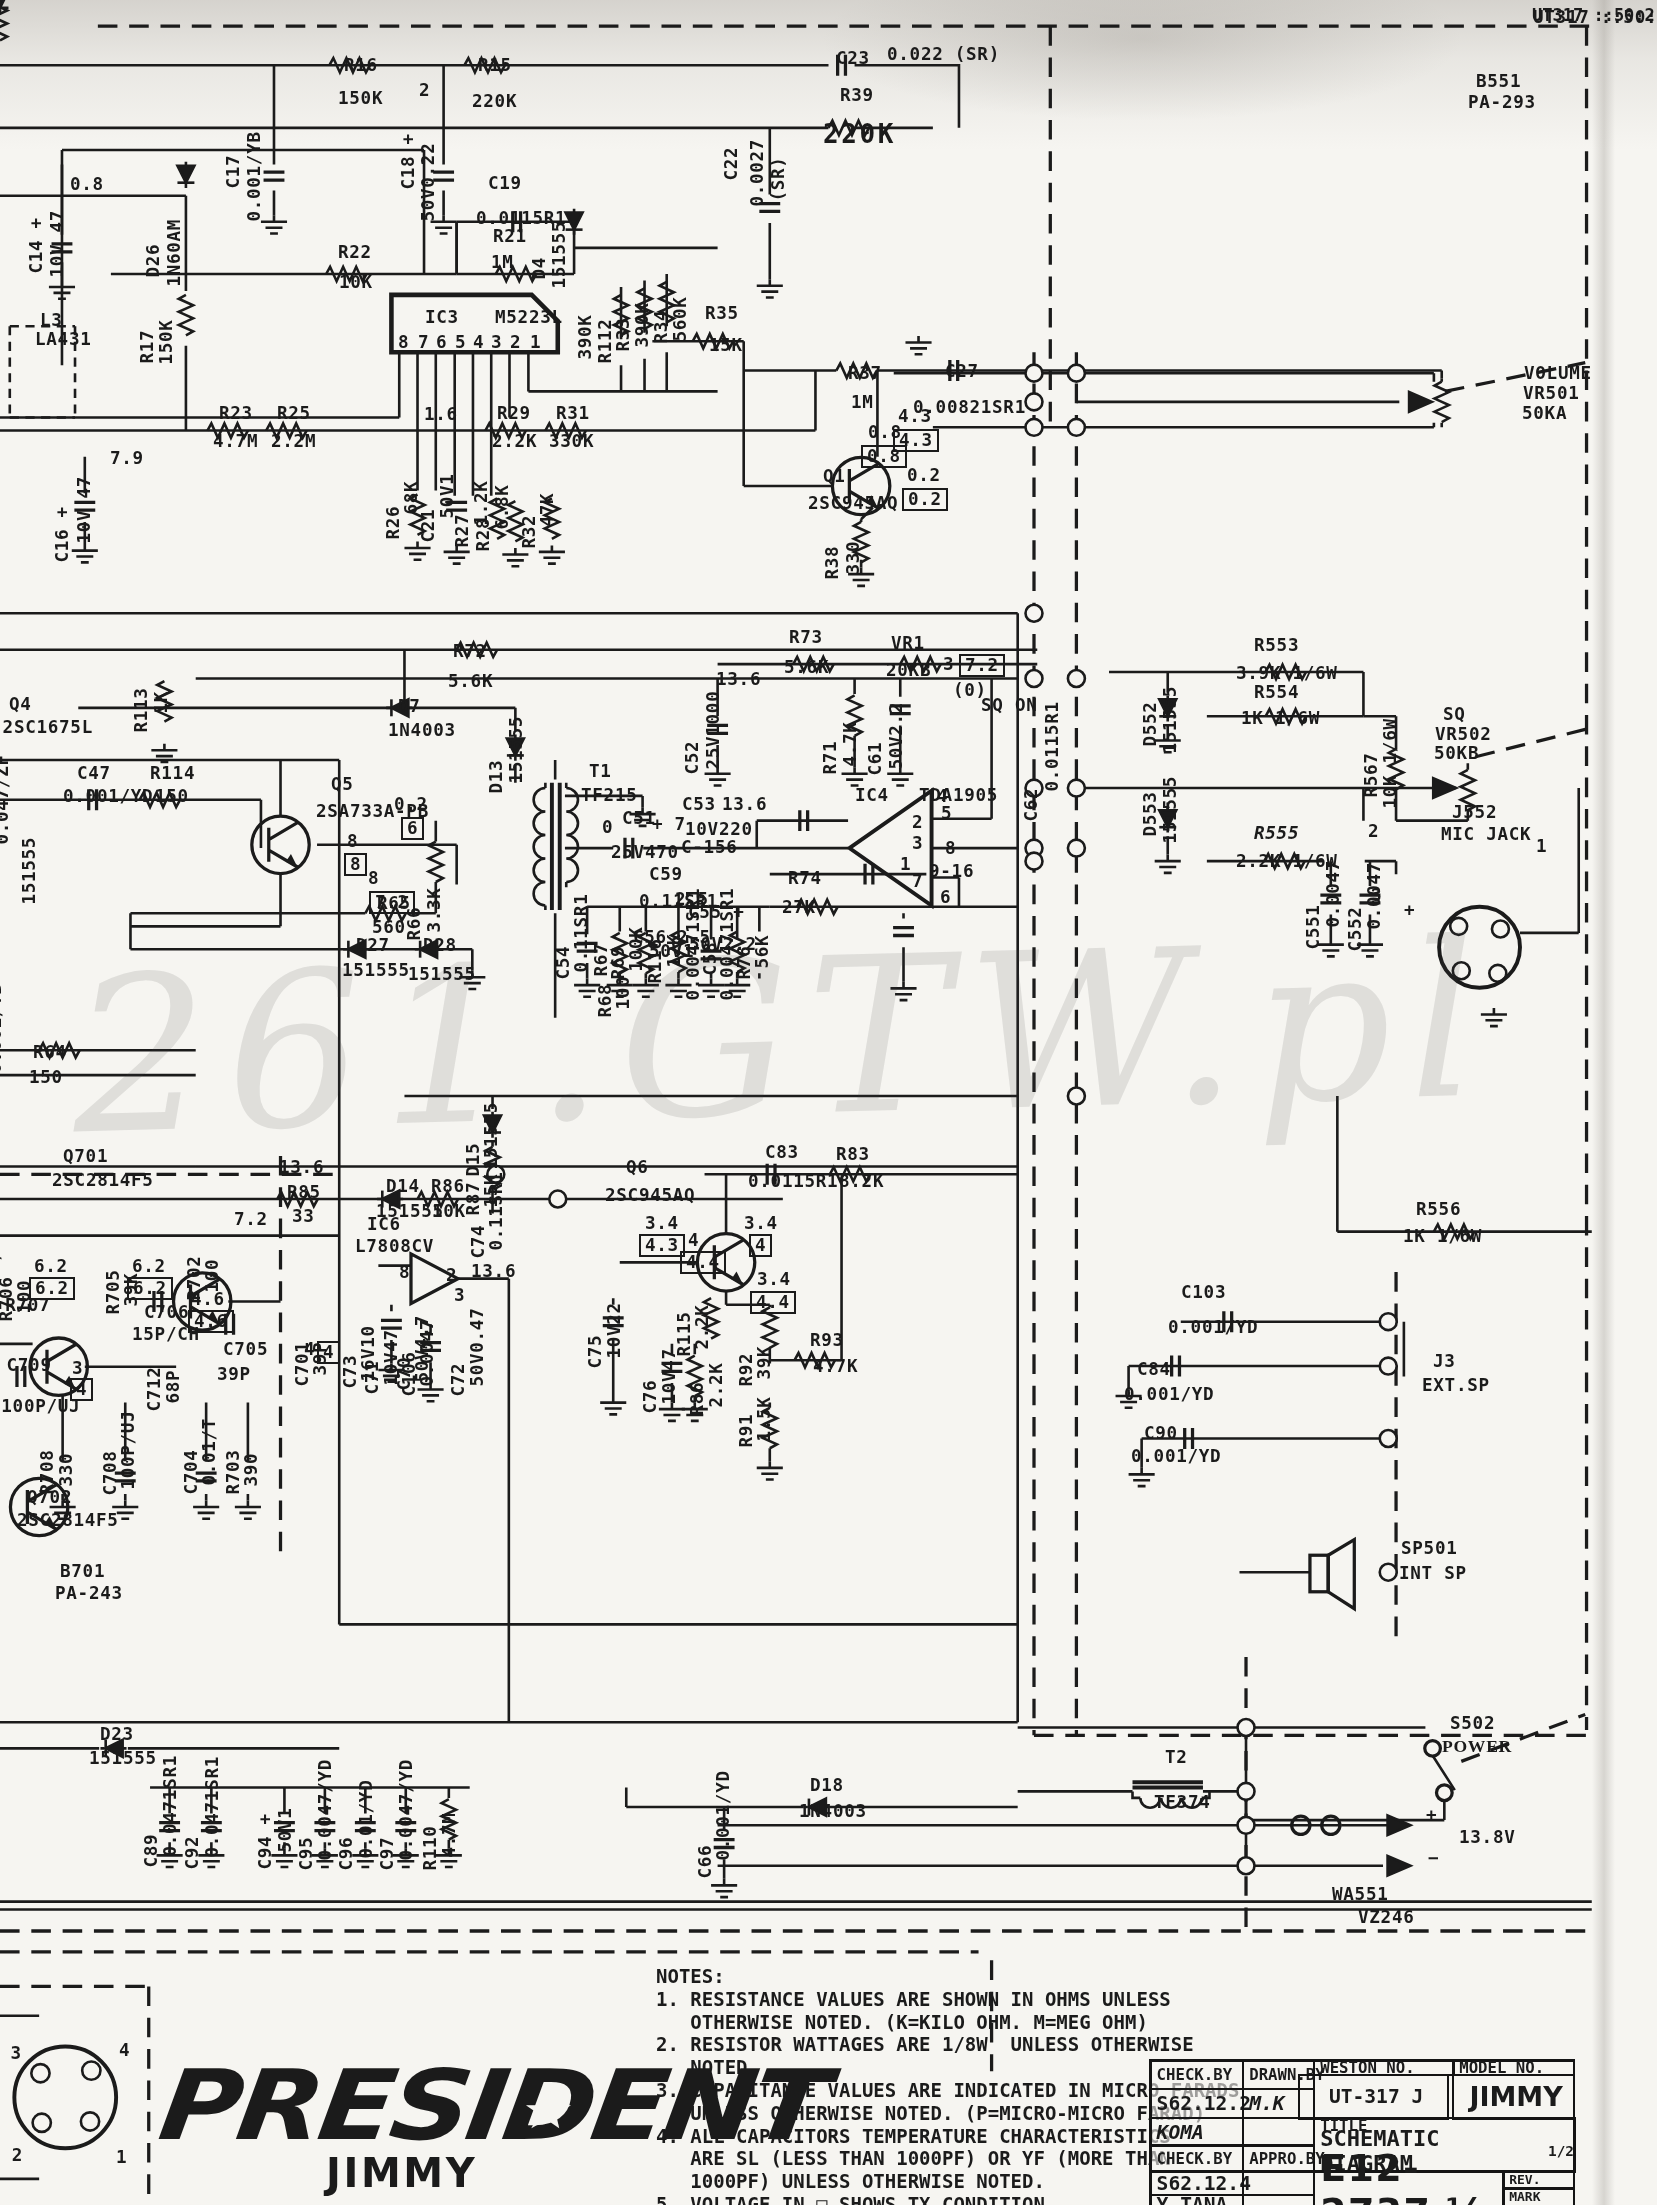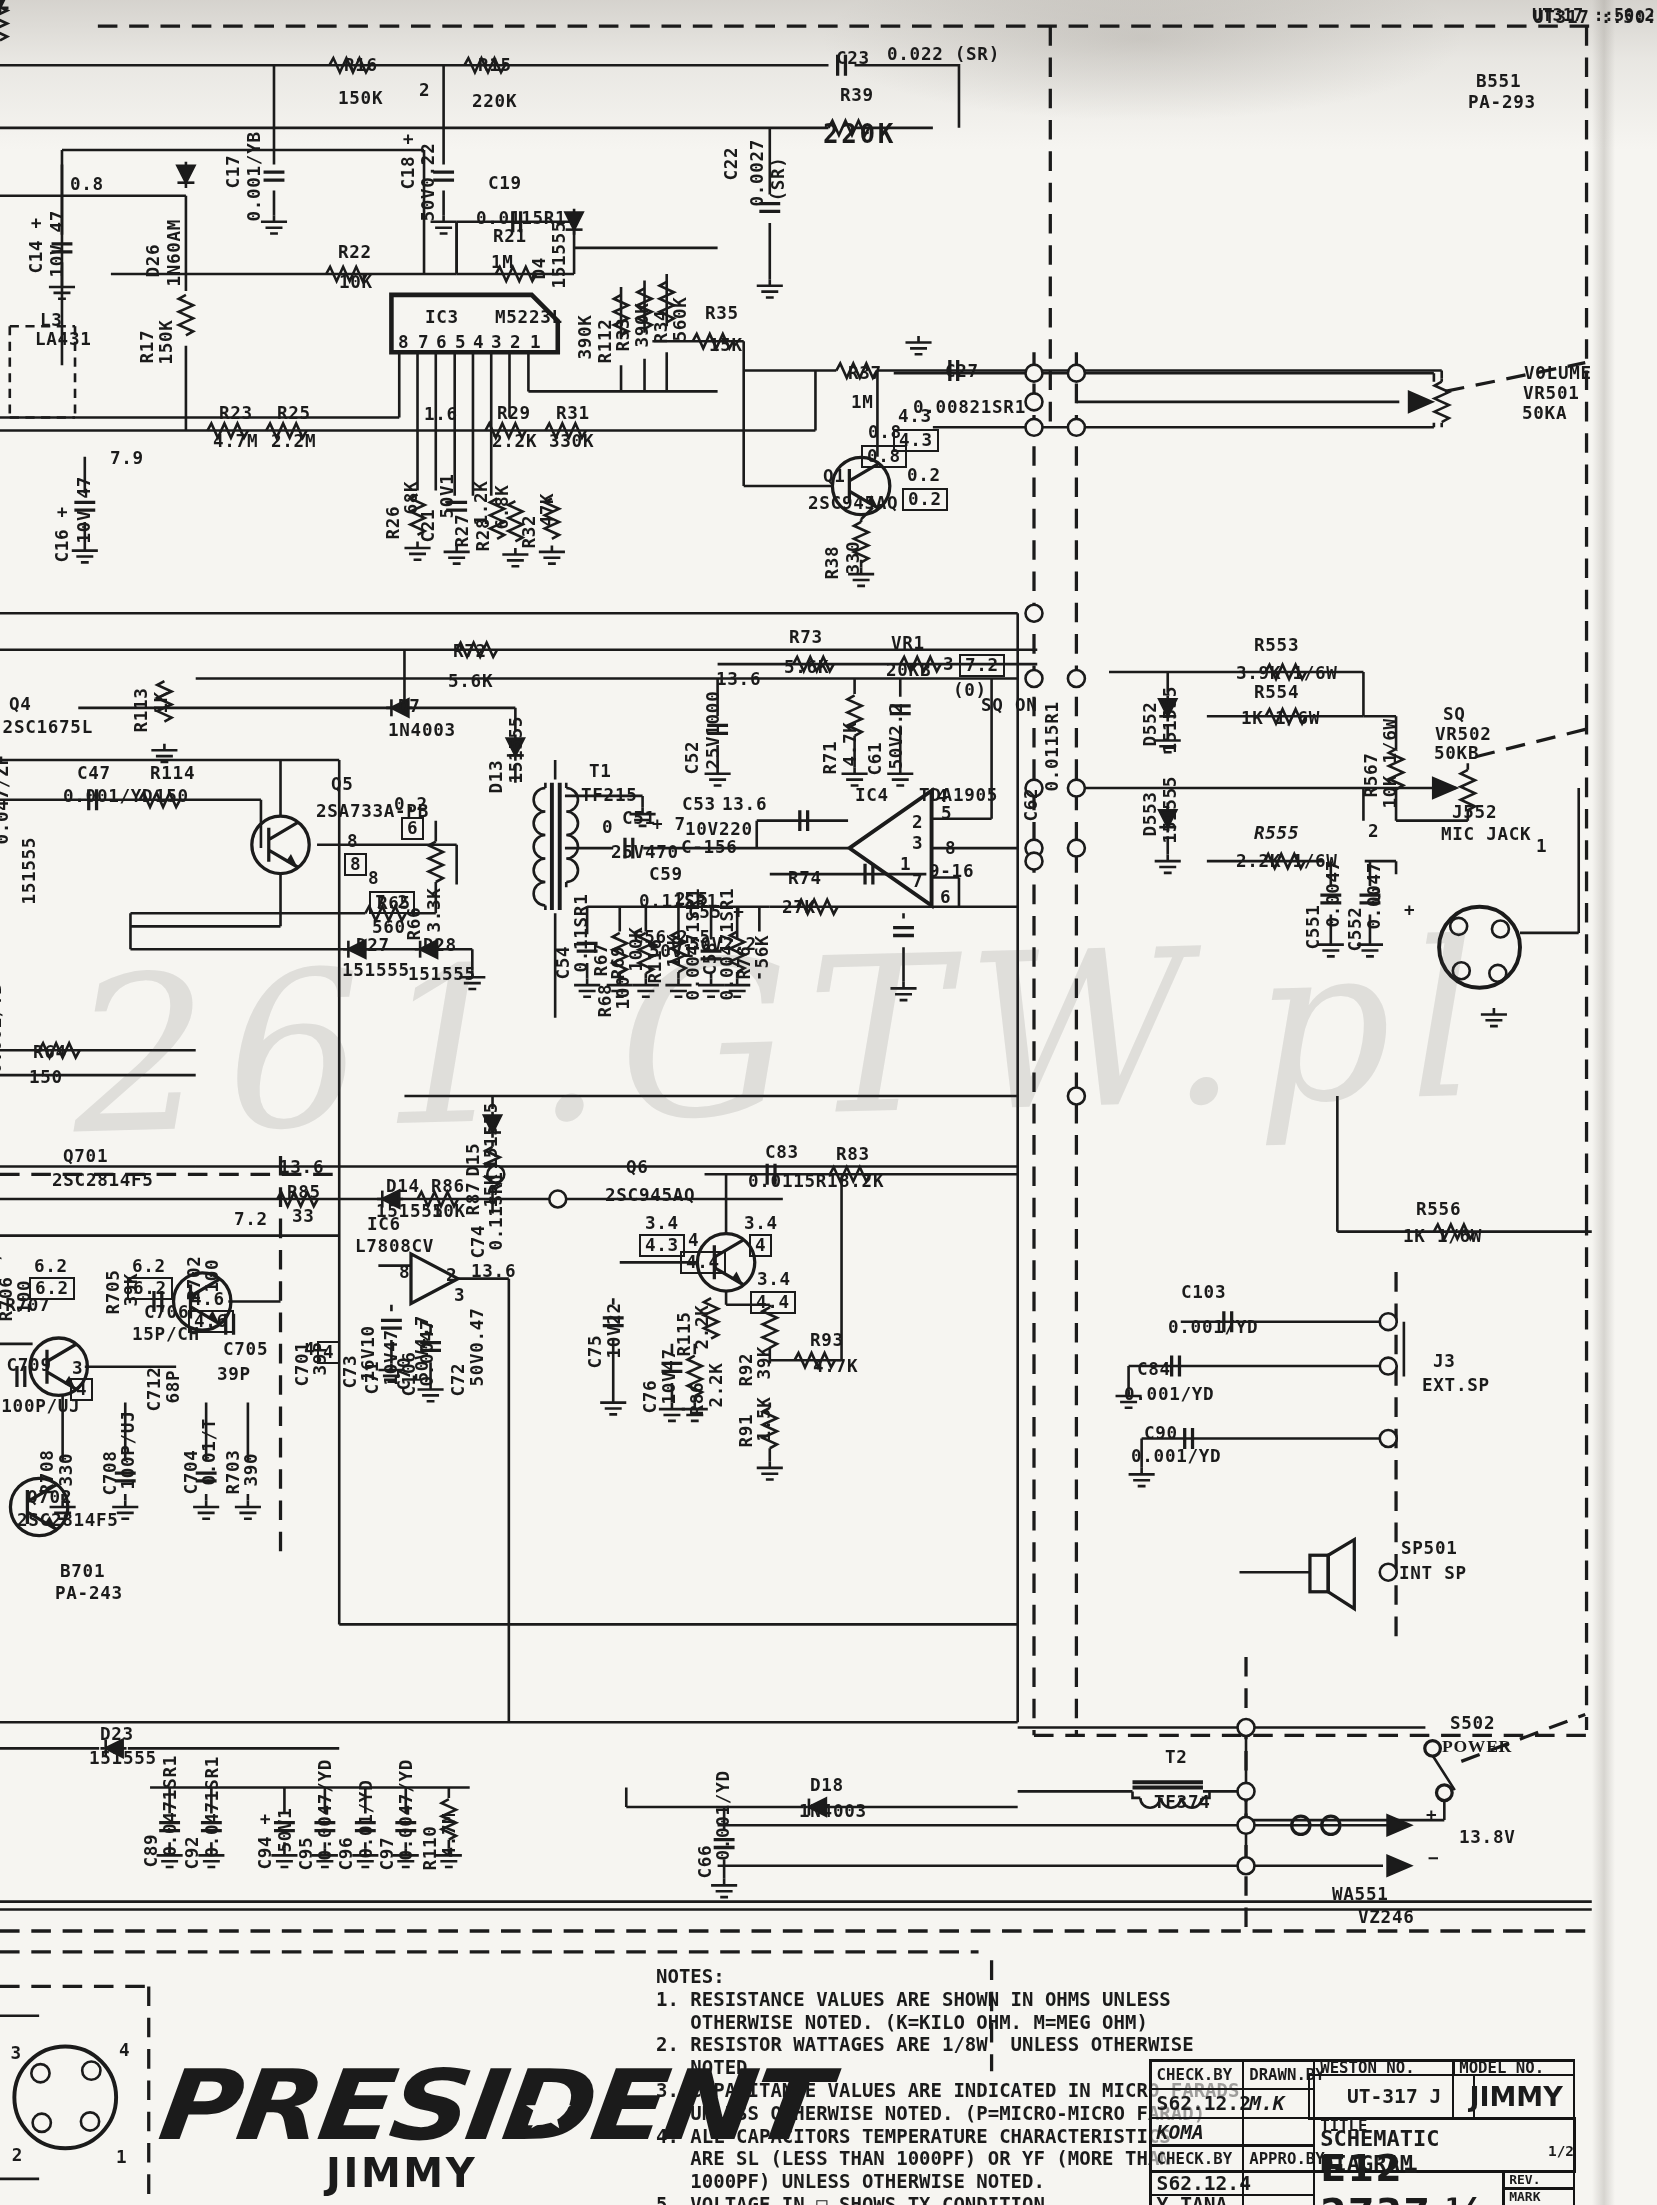--- a/index.html
+++ b/index.html
@@ -812,21 +812,21 @@
   <div id="logo"><span>PRESI</span><span class="logo-d"><span class="d-char">D</span><span class="d-star">★</span></span><span>ENT</span></div>
   <div id="model-name">JIMMY</div>
 
   <div id="tb">
     <div class="tb-cell" style="left:-2.6px;top:-2.6px;width:95px;height:31px">CHECK.BY</div>
     <div class="tb-cell" style="left:90px;top:-2.6px;width:73px;height:31px">DRAWN.BY</div>
     <div class="tb-cell" style="left:161px;top:-2.6px;width:142px;height:17px">WESTON NO.</div>
     <div class="tb-cell" style="left:300px;top:-2.6px;width:123px;height:17px">MODEL NO.</div>
     <div class="tb-cell tb-val" style="left:-2.6px;top:26px;width:95px;height:31px">S62.12.2</div>
     <div class="tb-cell tb-val" style="left:90px;top:26px;width:73px;height:31px;font-style:italic">M.K</div>
-    <div class="tb-cell tb-val" style="left:156px;top:11.7px;width:167px;height:46px;justify-content:center">UT-317 J</div>
+    <div class="tb-cell tb-val" style="left:146px;top:11.7px;width:151px;height:46px;justify-content:center">UT-317 J</div>
     <div class="tb-cell tb-big" style="left:300px;top:11.7px;width:123px;height:46px;justify-content:center">JIMMY</div>
     <div class="tb-cell tb-val" style="left:-2.6px;top:55px;width:95px;height:30px;font-style:italic">KOMA</div>
     <div class="tb-cell" style="left:90px;top:55px;width:73px;height:30px"></div>
     <div class="tb-cell" style="left:161px;top:55px;width:263px;height:15.7px;border-bottom:none">TITLE</div>
     <div class="tb-cell" style="left:-2.6px;top:82px;width:95px;height:29px">CHECK.BY</div>
     <div class="tb-cell" style="left:90px;top:82px;width:73px;height:29px">APPRO.BY</div>
     <div class="tb-cell" style="left:161px;top:68px;width:263px;height:43px;border-top:none;font-size:22px;justify-content:space-between">
       <span>SCHEMATIC DIAGRAM</span>&nbsp;<span style="font-size:14.4px">1/2</span>
     </div>
     <div class="tb-cell tb-val" style="left:-2.6px;top:108px;width:95px;height:26px">S62.12.4</div>

